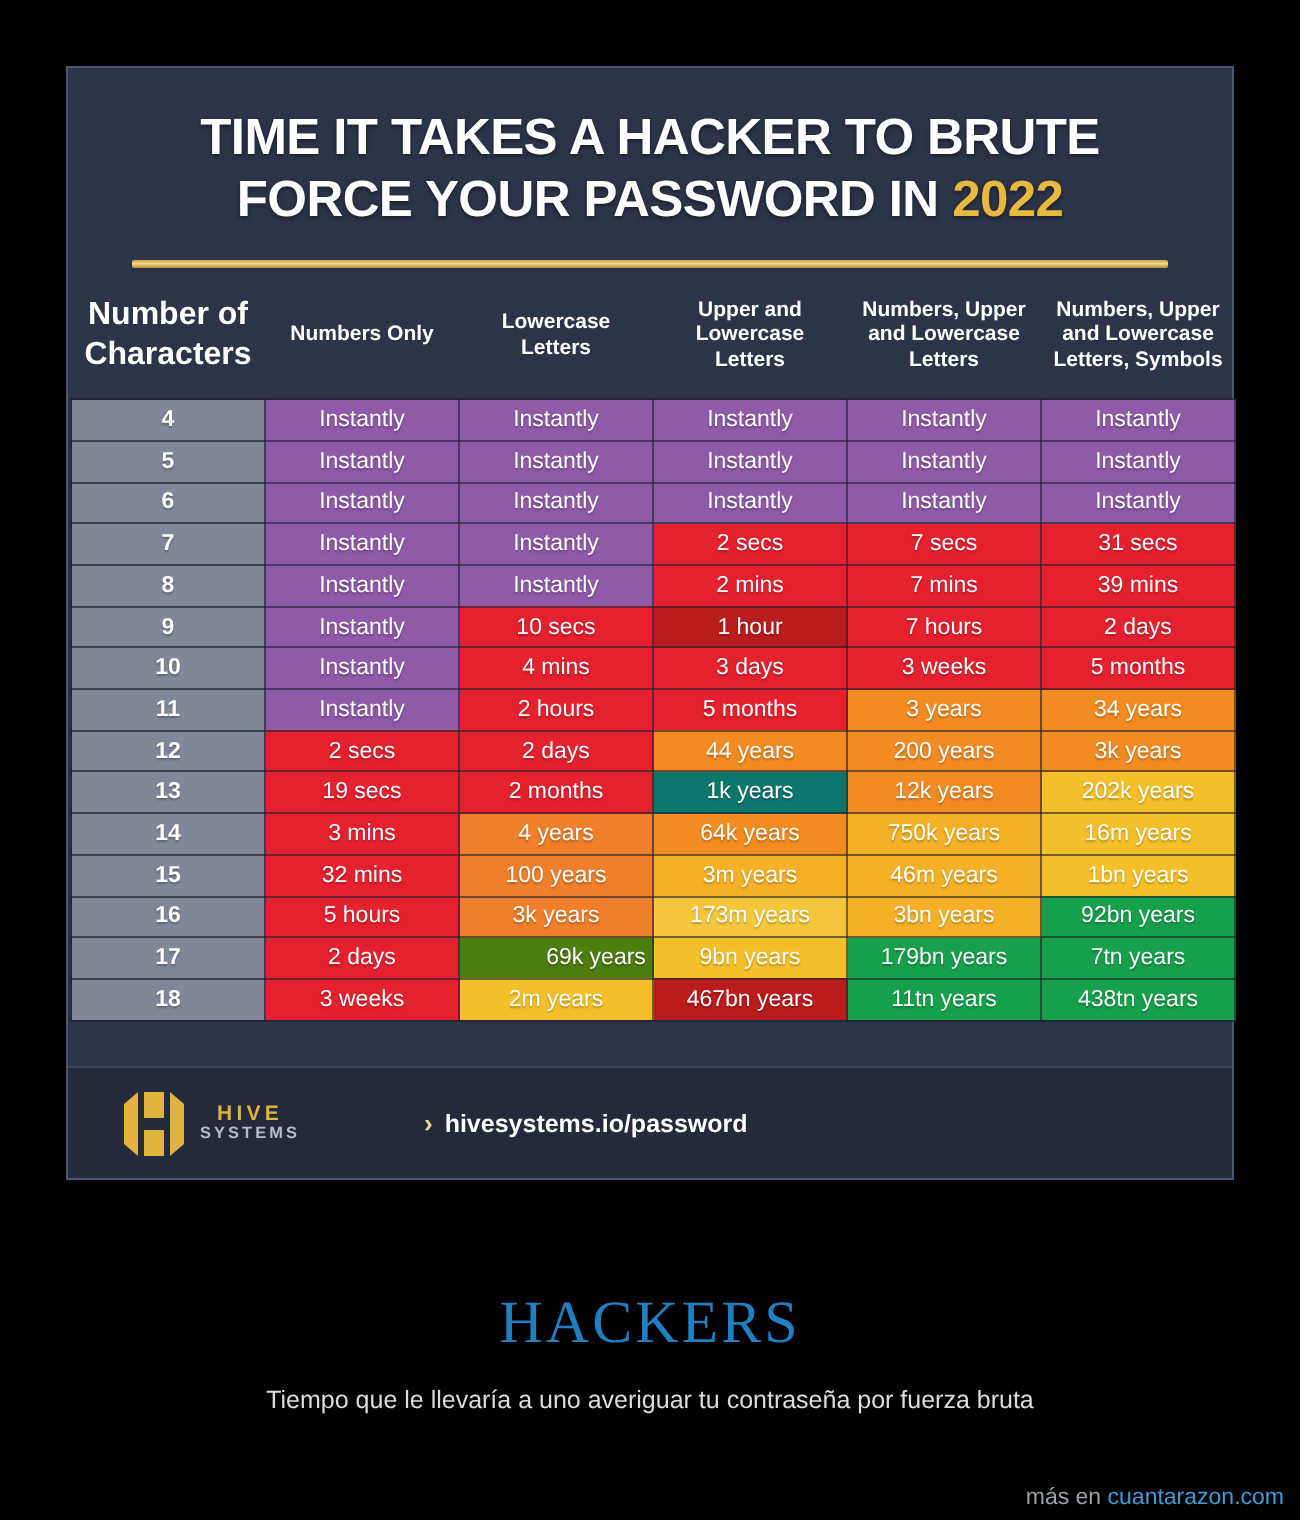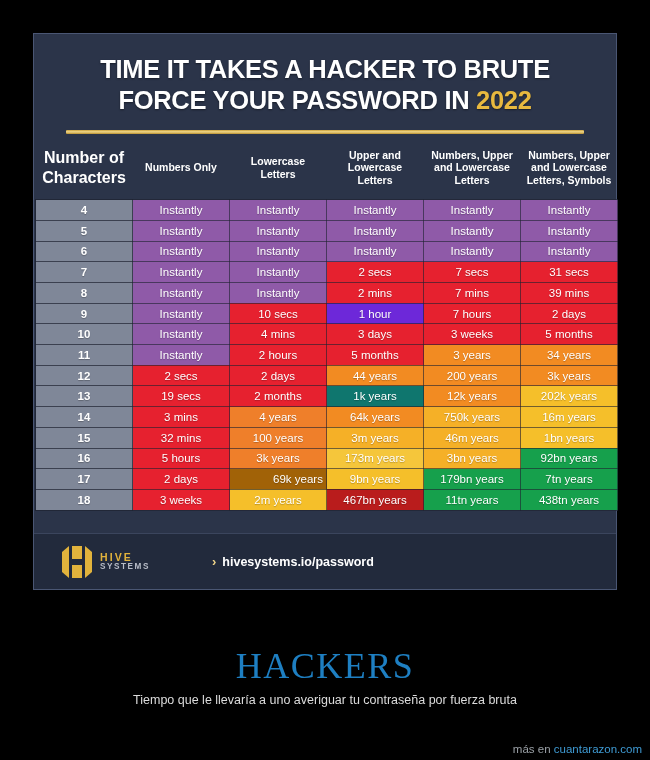--- a/index.html
+++ b/index.html
@@ -78,21 +78,21 @@
   
   .footer {
     position: absolute;
     left: 0; right: 0; bottom: 0;
     height: 56px;
     background: #222a3c;
     display: flex;
     align-items: center;
     border-top: 1px solid #3b455d;
   }
-  .logo-wrap { display: flex; align-items: center; margin-left: 26px; }
+  .logo-wrap { display: flex; align-items: center; margin-left: 26px; text-align: center; }
   .logo-mark { width: 34px; height: 38px; position: relative; }
   .logo-text { margin-left: 6px; line-height: 1.05; }
   .logo-text .l1 {
     color: #e2b33c; font-size: 10.5px; font-weight: bold; letter-spacing: 2.1px;
   }
   .logo-text .l2 {
     color: #b9bdc8; font-size: 8.2px; font-weight: bold; letter-spacing: 1.55px;
   }
   .method {
     margin-left: 62px;
@@ -104,21 +104,21 @@
   .method .chev { color: #f0d58a; font-size: 13px; font-weight: bold; }
   .method .url { color: #ffffff; }
 
   
   .cap-title {
     position: absolute;
     left: 0; right: 0; top: 645px;
     text-align: center;
     color: #1e7fc2;
     font-family: "Liberation Serif", serif;
-    font-size: 36px;
+    font-size: 30px;
     letter-spacing: 1.5px;
   }
   .cap-sub {
     position: absolute;
     left: 0; right: 0; top: 693px;
     text-align: center;
     color: #dcdcdc;
     font-size: 12.5px;
   }
   .wmark {
@@ -200,21 +200,21 @@
             <td style="background: rgb(143, 90, 168);">Instantly</td>
             <td style="background: rgb(143, 90, 168);">Instantly</td>
             <td style="background: rgb(230, 33, 47);">2 mins</td>
             <td style="background: rgb(230, 33, 47);">7 mins</td>
             <td style="background: rgb(230, 33, 47);">39 mins</td>
           </tr>
           <tr>
             <td class="numcol">9</td>
             <td style="background: rgb(143, 90, 168);">Instantly</td>
             <td style="background: rgb(230, 33, 47);">10 secs</td>
-            <td style="background: #6d28d9;">1 hour</td>
+            <td style="background: #b91c1c;">1 hour</td>
             <td style="background: rgb(230, 33, 47);">7 hours</td>
             <td style="background: rgb(230, 33, 47);">2 days</td>
           </tr>
           <tr>
             <td class="numcol">10</td>
             <td style="background: rgb(143, 90, 168);">Instantly</td>
             <td style="background: rgb(230, 33, 47);">4 mins</td>
             <td style="background: rgb(230, 33, 47);">3 days</td>
             <td style="background: rgb(230, 33, 47);">3 weeks</td>
             <td style="background: rgb(230, 33, 47);">5 months</td>
@@ -263,21 +263,21 @@
             <td class="numcol">16</td>
             <td style="background: rgb(230, 33, 47);">5 hours</td>
             <td style="background: rgb(239, 127, 42);">3k years</td>
             <td style="background: rgb(245, 198, 59);">173m years</td>
             <td style="background: rgb(245, 176, 39);">3bn years</td>
             <td style="background: rgb(22, 160, 76);">92bn years</td>
           </tr>
           <tr>
             <td class="numcol">17</td>
             <td style="background: rgb(230, 33, 47);">2 days</td>
-            <td style="background: #a16207; padding-left: 40px;">69k years</td>
+            <td style="background: #4d7c0f; padding-left: 40px;">69k years</td>
             <td style="background: rgb(245, 191, 42);">9bn years</td>
             <td style="background: rgb(22, 160, 76);">179bn years</td>
             <td style="background: rgb(22, 160, 76); margin-left: 24px;">7tn years</td>
           </tr>
           <tr>
             <td class="numcol">18</td>
             <td style="background: rgb(230, 33, 47);">3 weeks</td>
             <td style="background: rgb(245, 191, 42);">2m years</td>
             <td style="background: #b91c1c;">467bn years</td>
             <td style="background: rgb(22, 160, 76);">11tn years</td>

